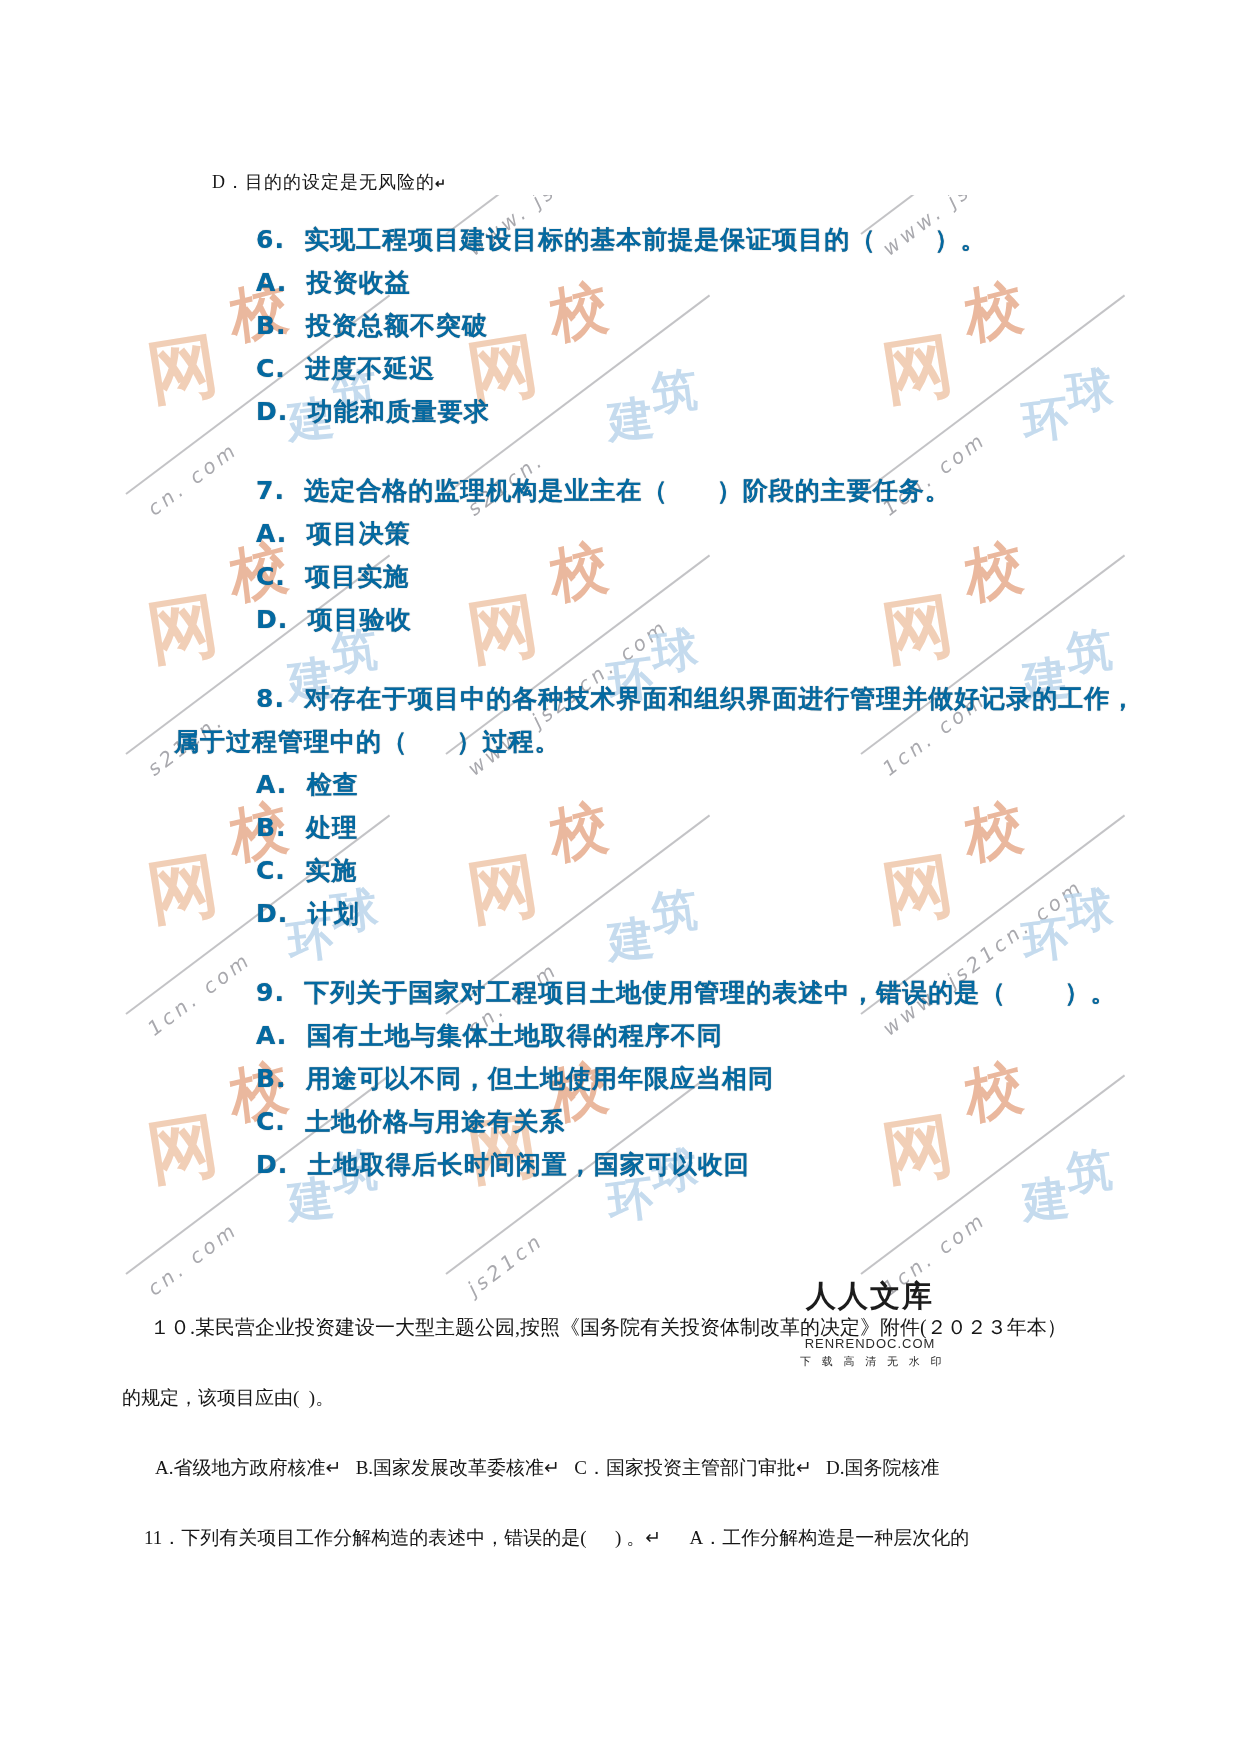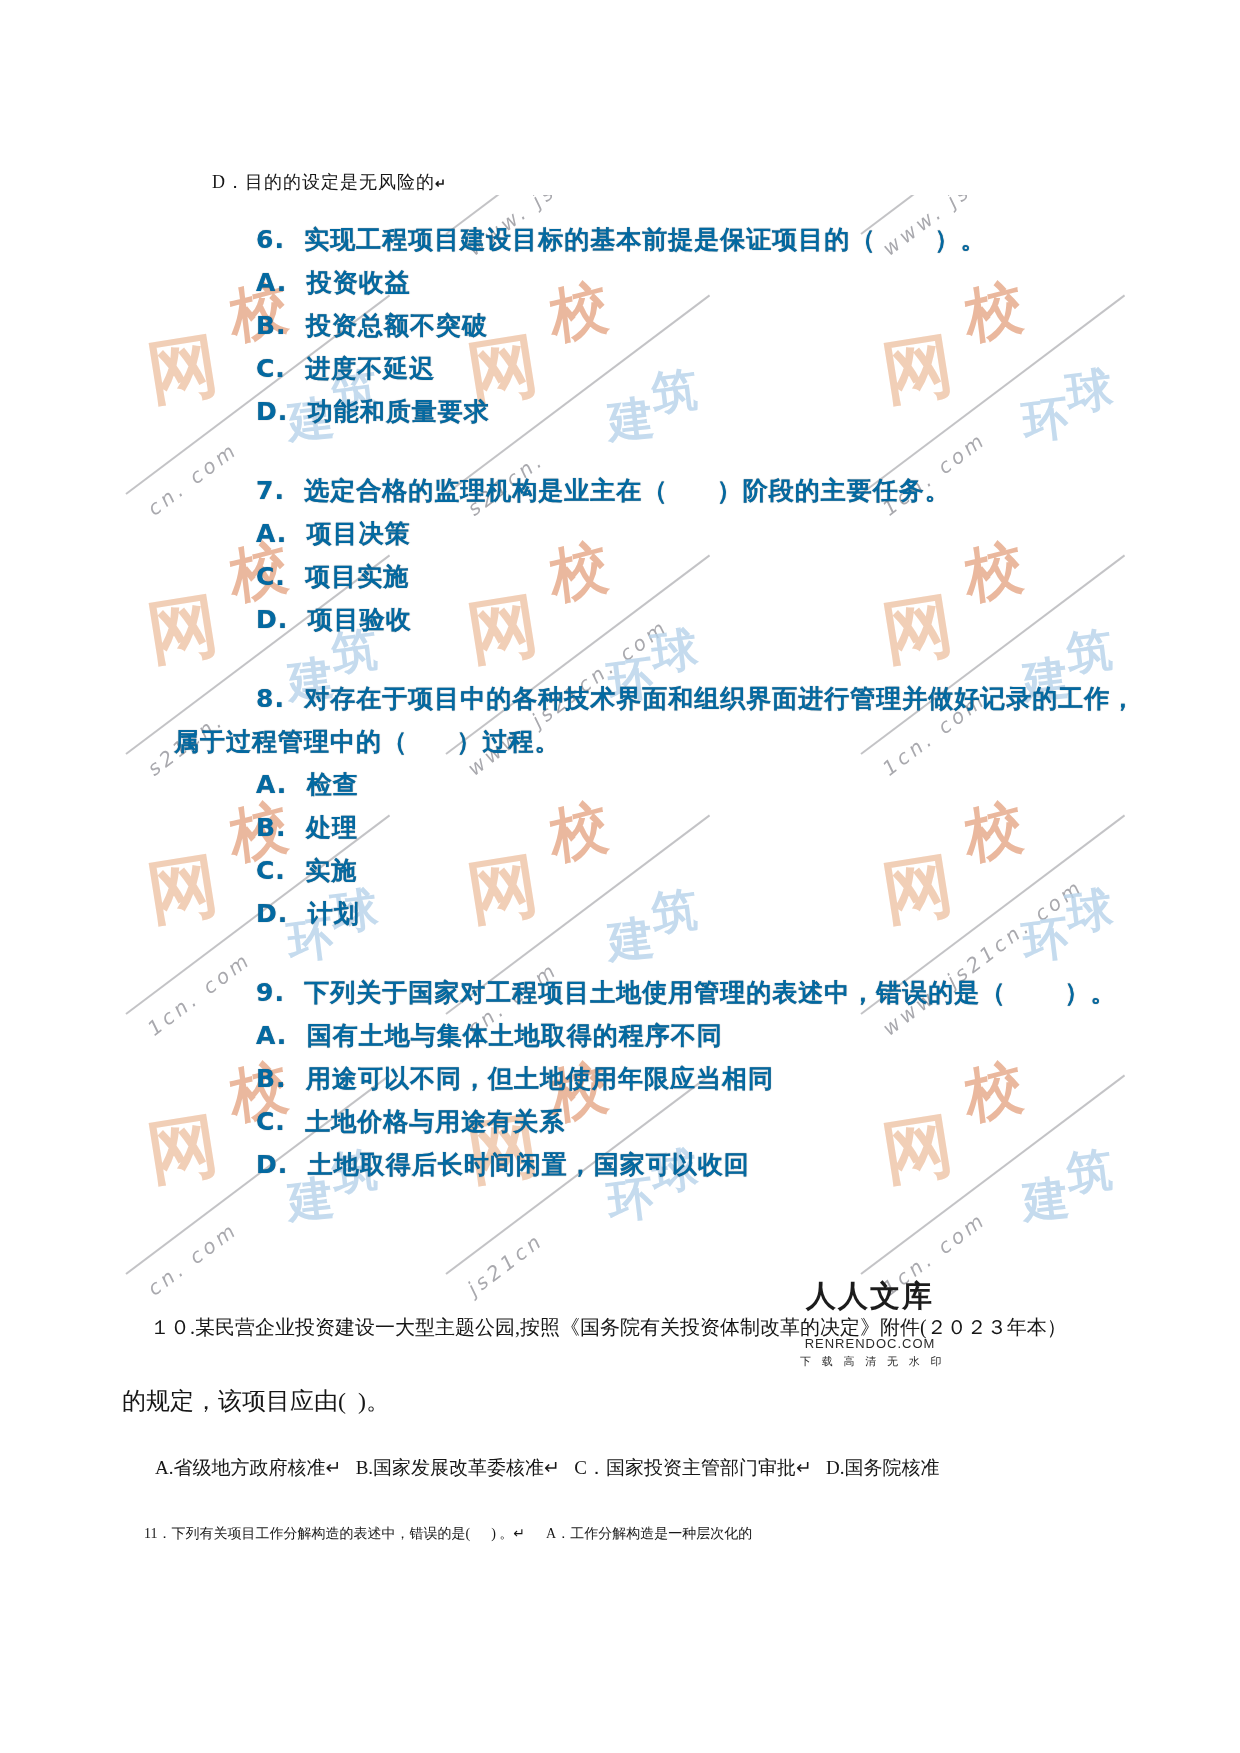--- a/index.html
+++ b/index.html
@@ -3,23 +3,23 @@
 <meta charset="utf-8">
 <style>
   html,body{margin:0;padding:0;background:#ffffff;}
   .page{position:relative;width:1240px;height:1753px;background:#ffffff;overflow:hidden;
         font-family:"Liberation Serif", serif;color:#1a1a1a;}
 
   
   .crisp{position:absolute;white-space:pre;color:#161616;}
   .lead-line{left:212px;top:170px;font-size:18px;letter-spacing:1px;}
   .q10-l1{left:150px;top:1314px;font-size:20px;}
-  .q10-l2{left:122px;top:1385px;font-size:24px;}
+  .q10-l2{left:122px;top:1385px;font-size:19px;}
   .q10-opts{left:155px;top:1455px;font-size:19px;}
-  .q11-line{left:144px;top:1525px;font-size:14px;}
+  .q11-line{left:144px;top:1525px;font-size:19px;}
   .pmark{font-size:13px;font-weight:bold;}
 
   
   .scan-text{position:absolute;left:174px;top:218px;width:920px;z-index:3;
              font-family:"DejaVu Sans", sans-serif;font-weight:700;
              font-size:25px;color:#0369a1;letter-spacing:1px;
              text-shadow:0 0 1px rgba(45,45,45,.65);}
   .sline{height:43px;line-height:43px;white-space:pre;}
   .ind{padding-left:82px;}
   .qgap{margin-top:36px;}

